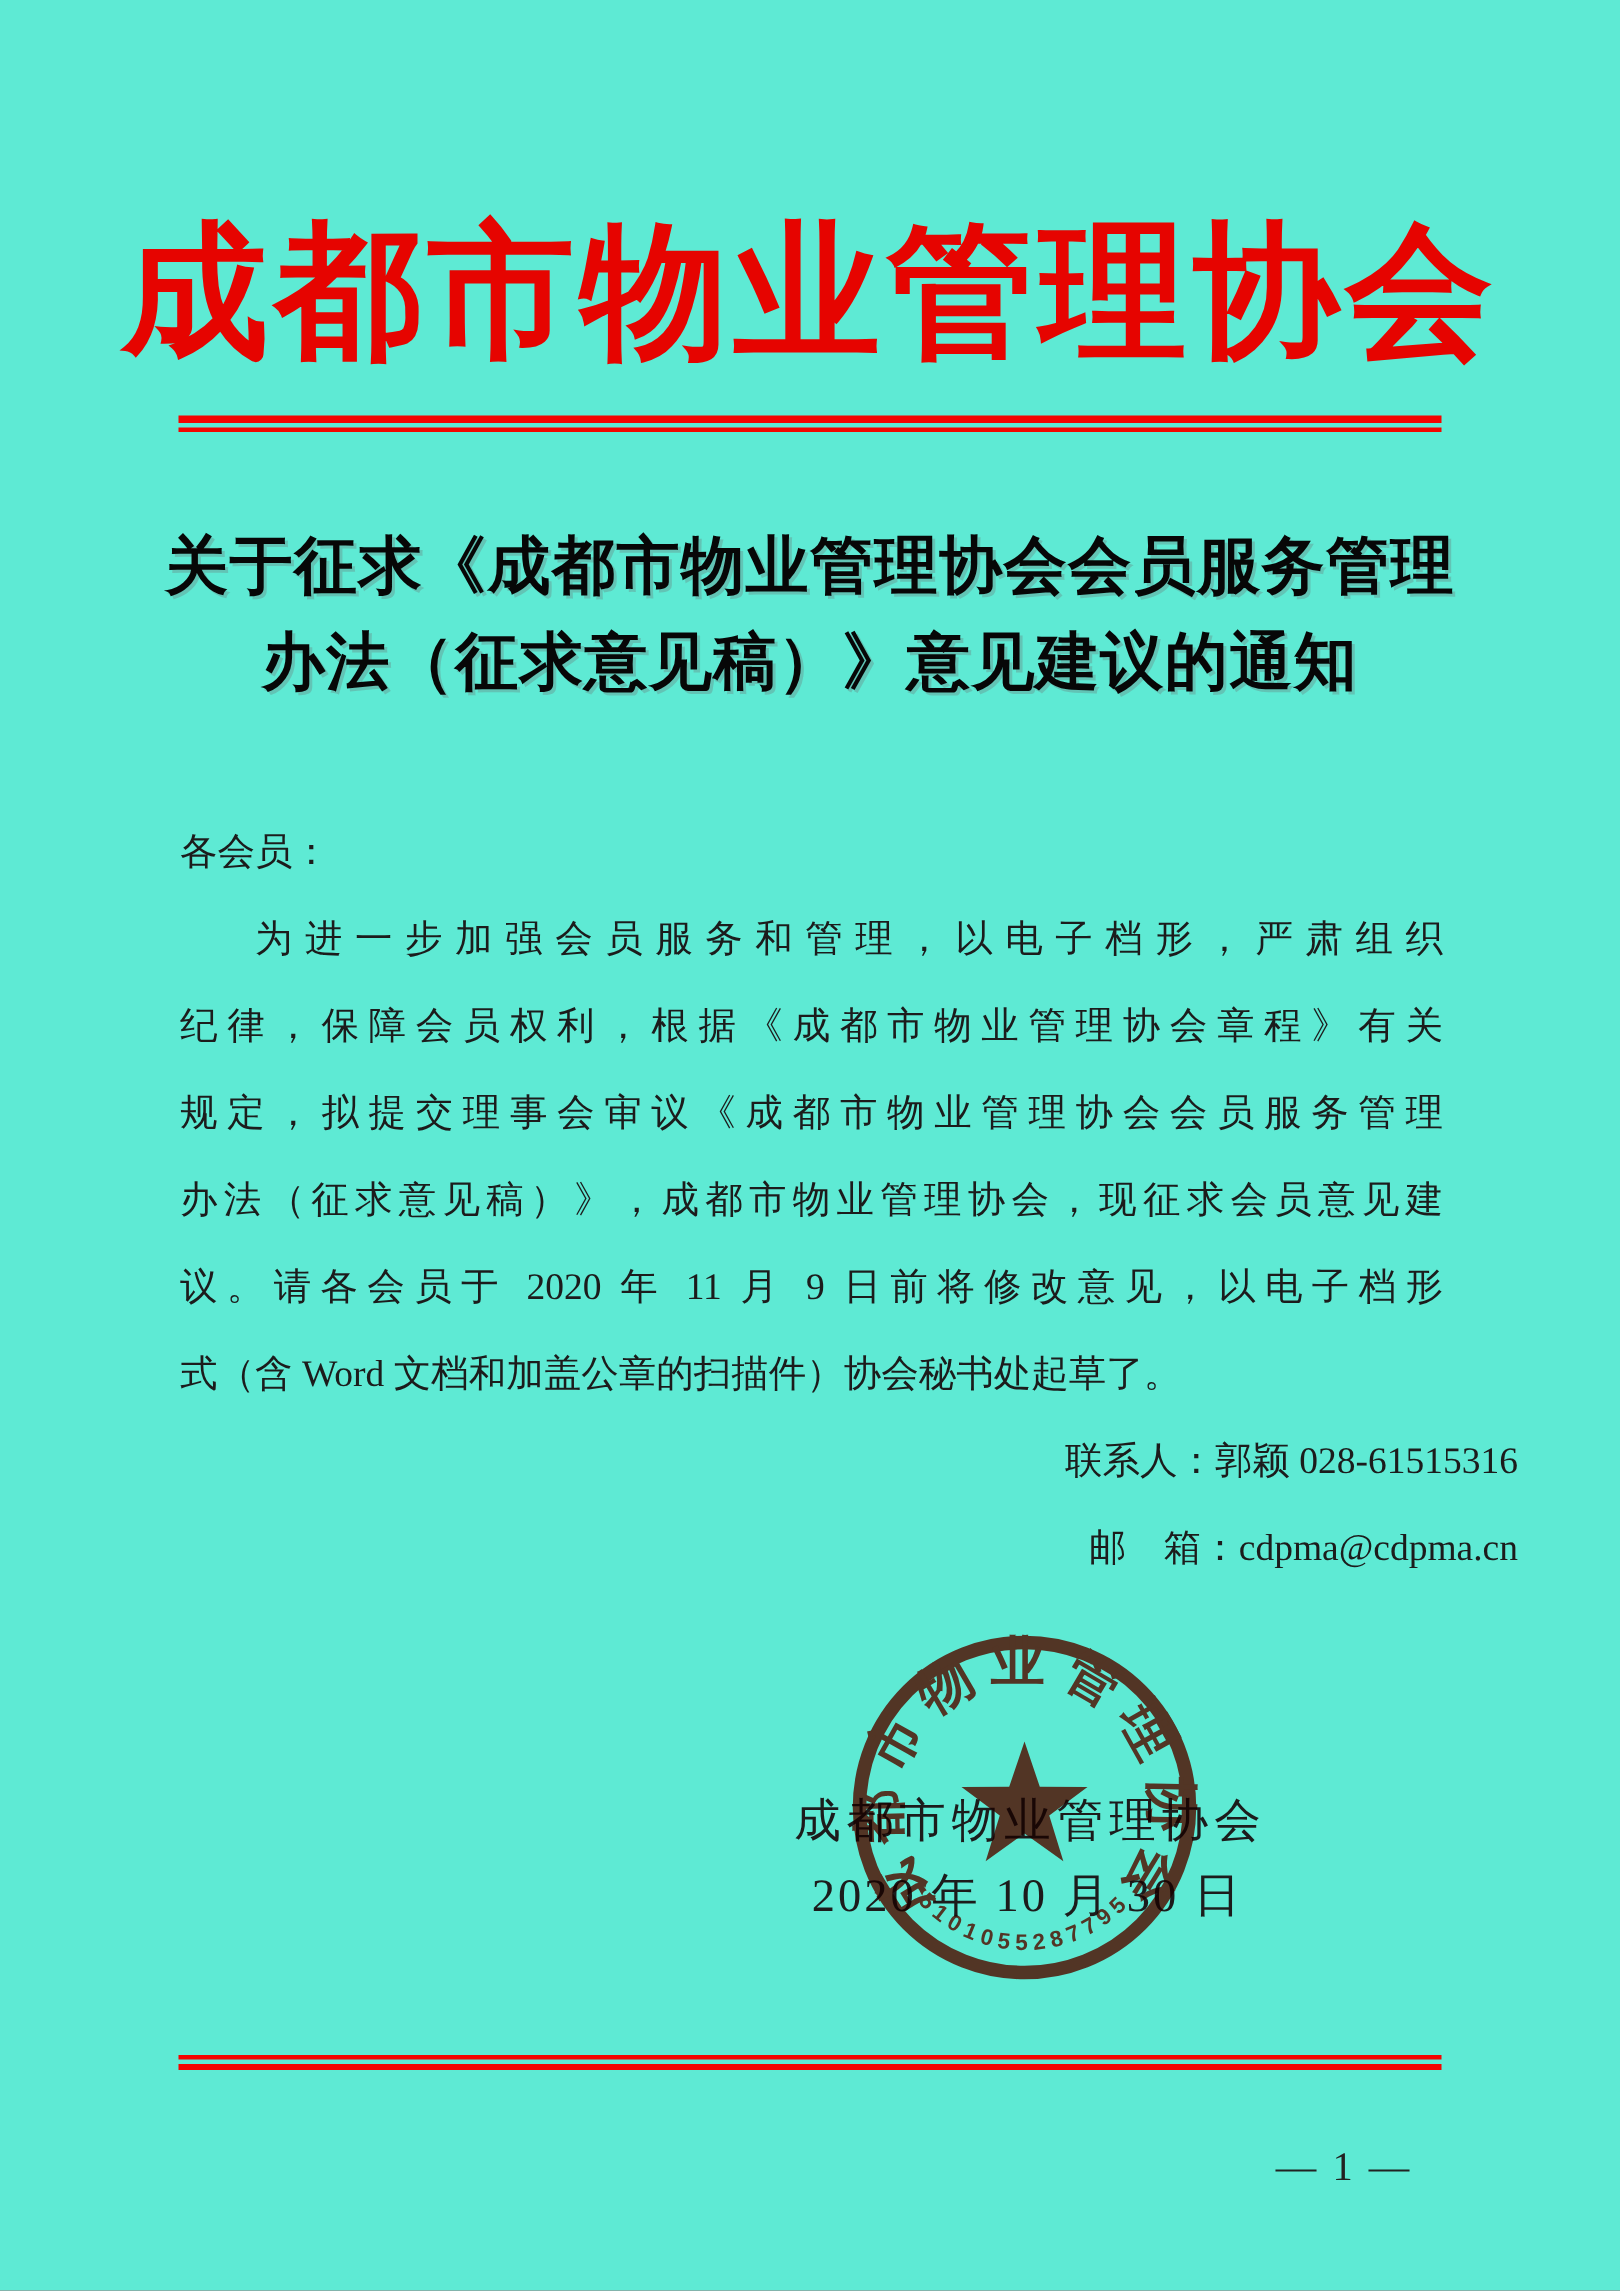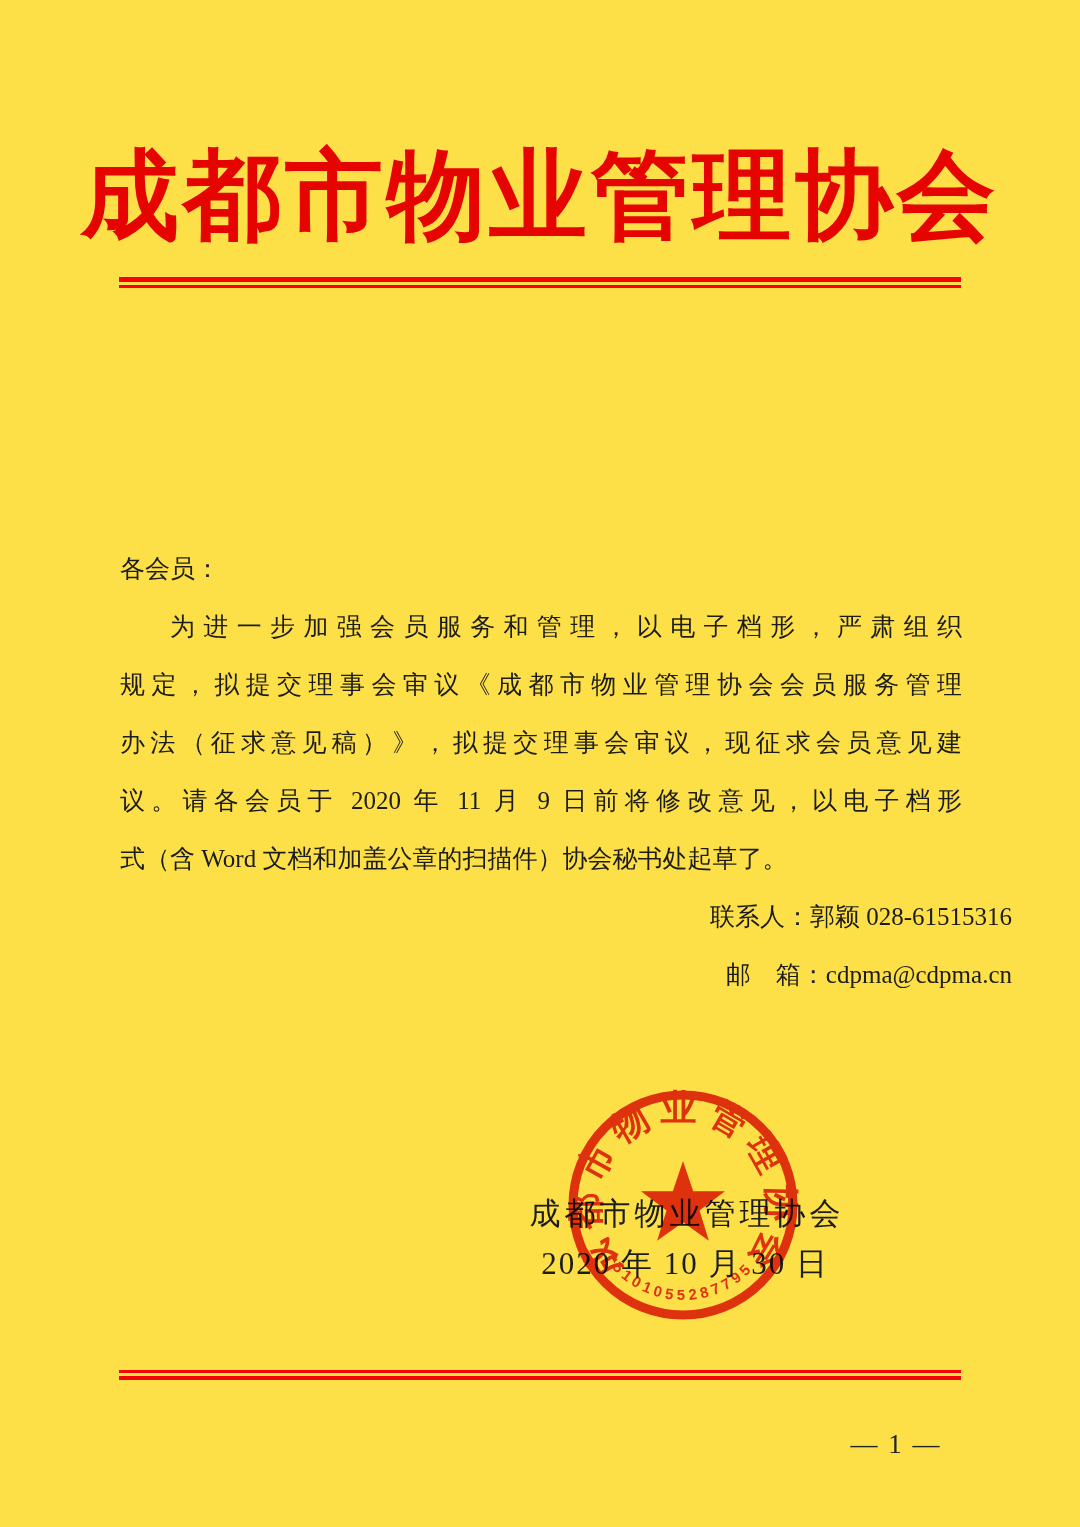--- a/index.html
+++ b/index.html
@@ -1,20 +1,20 @@
 <!DOCTYPE html>
 <html><head>
 <meta charset="utf-8">
 <style>
   html,body{margin:0;padding:0;background:#888;}
   .page{
     position:relative;
     width:1080px;height:1527px;
     margin:0 auto;
-    background:#fde047;
+    background:#5eead4;
     font-family:"Liberation Serif","DejaVu Serif",serif;
     overflow:hidden;
   }
   
   .letterhead-title{
     position:absolute;top:122px;left:0;width:1080px;
     text-align:center;
     font-size:98px;line-height:148px;
     font-weight:bold;
     color:#e60400;
@@ -67,26 +67,31 @@
 </style>
 </head>
 <body>
 
 <div class="page">
 
   <div class="letterhead-title">成都市物业管理协会</div>
   <div class="rule rule-header-thick"></div>
   <div class="rule rule-header-thin"></div>
 
+  <div class="notice-title">
+    <div>关于征求《成都市物业管理协会会员服务管理</div>
+    <div>办法（征求意见稿）》意见建议的通知</div>
+  </div>
 
   <div class="doc-body">
     <div class="body-line">各会员：</div>
     <div class="body-line jline indent">为进一步加强会员服务和管理，以电子档形，严肃组织</div>
+    <div class="body-line jline">纪律，保障会员权利，根据《成都市物业管理协会章程》有关</div>
     <div class="body-line jline">规定，拟提交理事会审议《成都市物业管理协会会员服务管理</div>
-    <div class="body-line jline">办法（征求意见稿）》，拟提交理事会审议，现征求会员意见建</div>
+    <div class="body-line jline">办法（征求意见稿）》，成都市物业管理协会，现征求会员意见建</div>
     <div class="body-line jline">议。请各会员于 2020 年 11 月 9 日前将修改意见，以电子档形</div>
     <div class="body-line">式（含 Word 文档和加盖公章的扫描件）协会秘书处起草了。</div>
     <div class="body-line contact">联系人：郭颖 028-61515316</div>
     <div class="body-line contact">邮　箱：cdpma@cdpma.cn</div>
   </div>
 
   <div class="sig-org">成都市物业管理协会</div>
   <div class="sig-date">2020 年 10 月 30 日</div>
 
   <svg class="seal" xmlns="http://www.w3.org/2000/svg" xmlns:xlink="http://www.w3.org/1999/xlink" viewBox="0 0 300 300" width="300" height="300">

